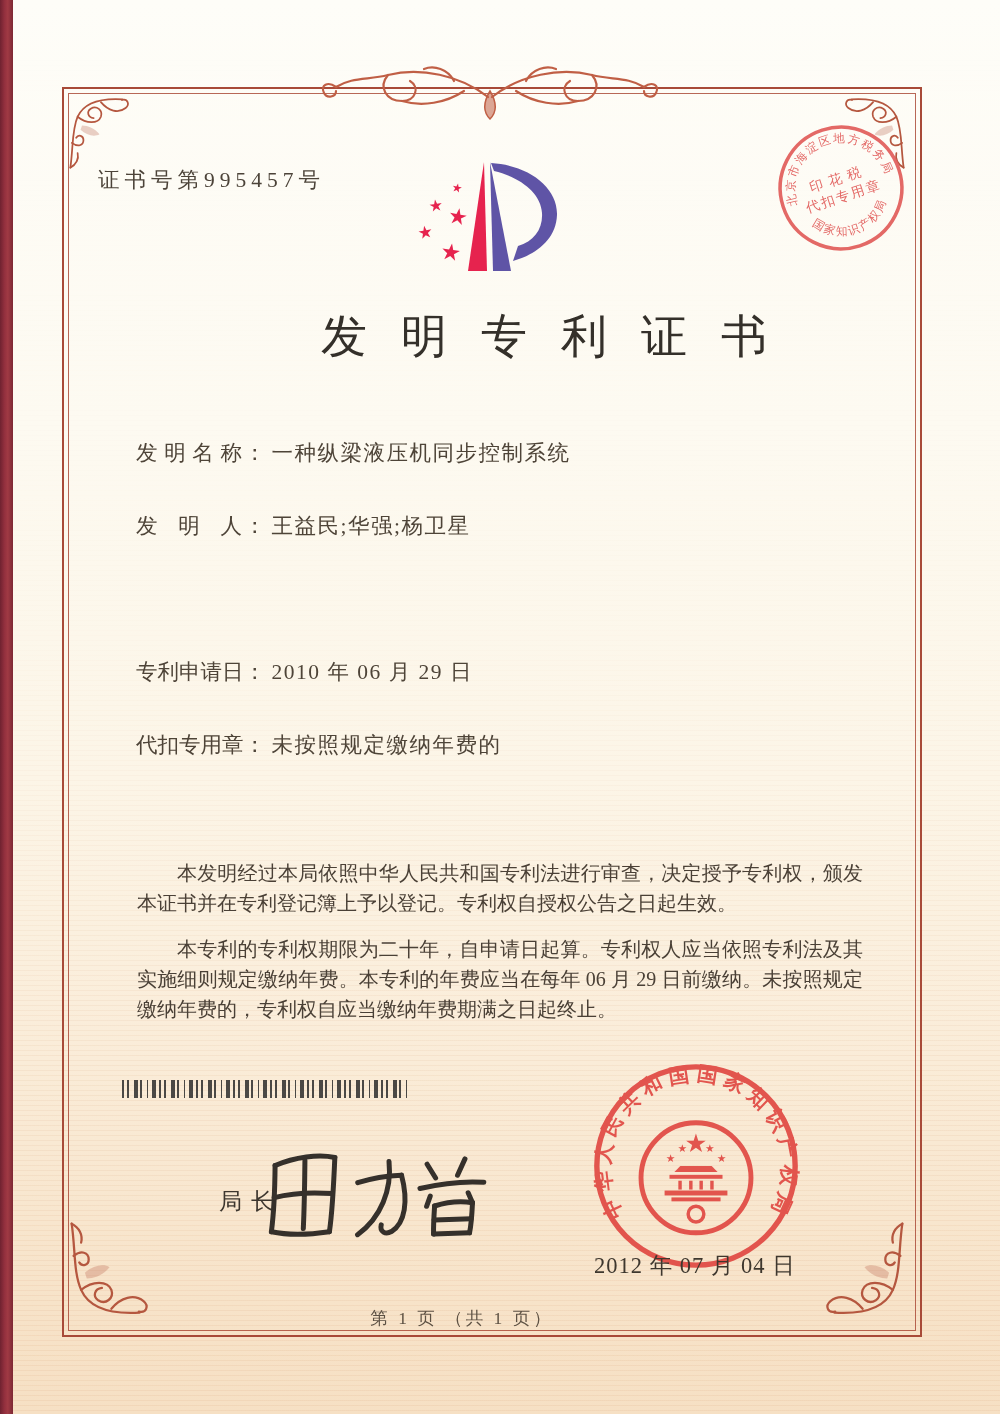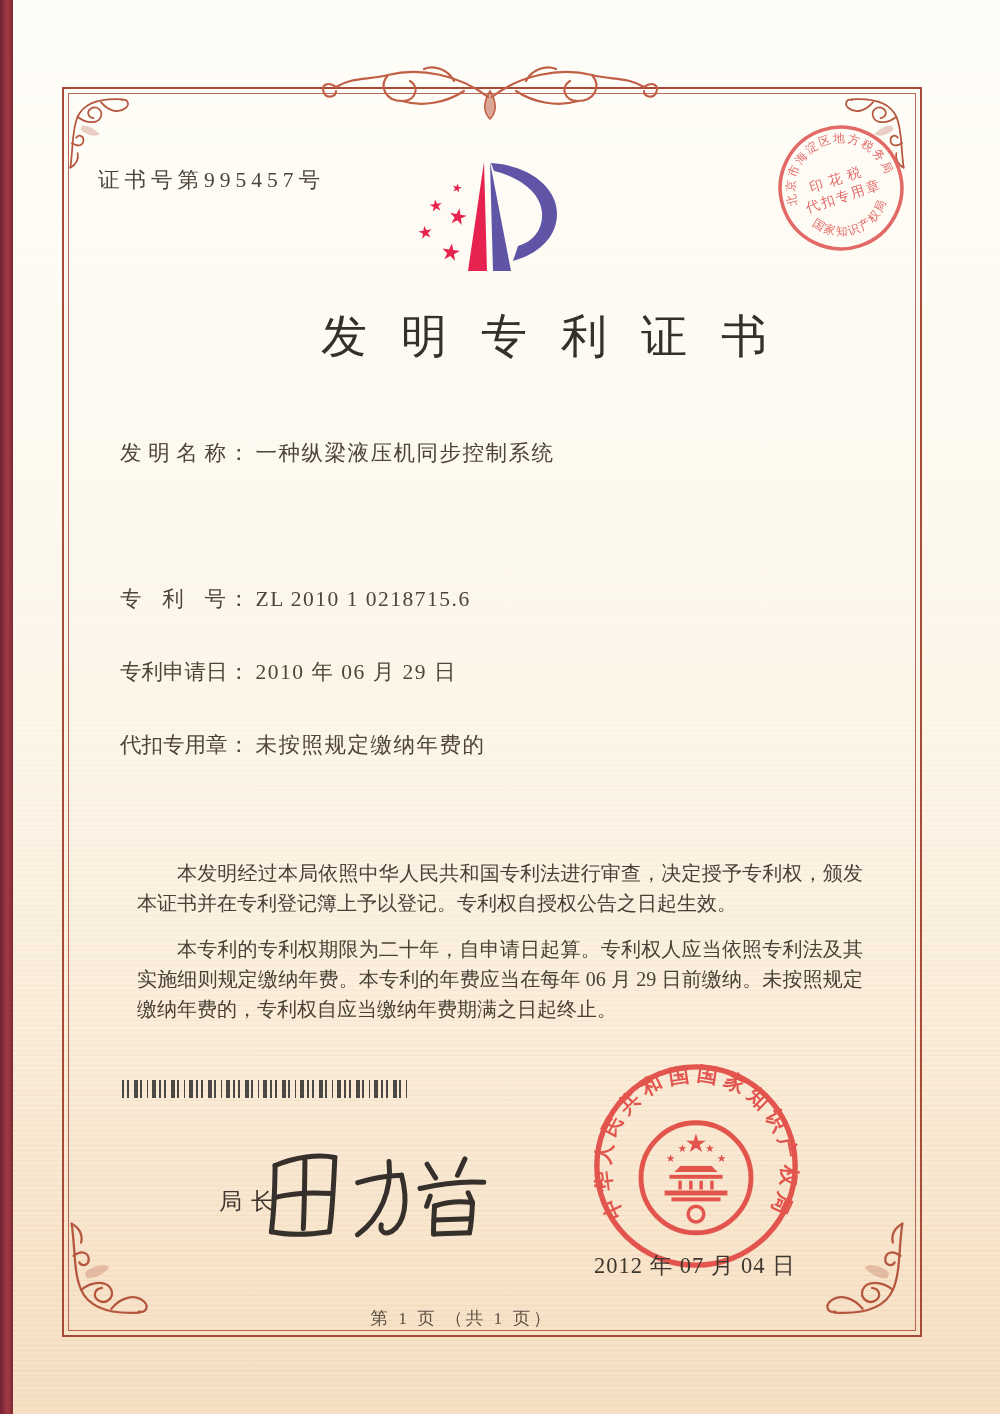--- a/index.html
+++ b/index.html
@@ -52,21 +52,21 @@
   .logo{position:absolute;left:410px;top:148px;width:160px;height:132px;}
   
   .stamp{position:absolute;left:765px;top:112px;width:152px;height:152px;transform:rotate(-18deg);opacity:.94;}
   
   .title{
     position:absolute;left:0;top:306px;width:1000px;text-align:center;
     font-size:46px;color:#34302a;letter-spacing:34px;text-indent:34px;font-weight:500;padding-left:44px;
   }
   
   .field-row{position:absolute;left:120px;width:780px;font-size:21.5px;color:#4e4438;white-space:nowrap;}
-  .flabel{display:inline-block;width:106px;text-align:justify;text-align-last:justify;vertical-align:bottom;}
+  .flabel{display:inline-block;width:106px;text-align:justify;text-align-last:justify;vertical-align:bottom;margin-left:16px;}
   .fcolon{display:inline-block;margin:0 6px 0 2px;}
   .fvalue{letter-spacing:1.5px;}
   
   .body-text{
     position:absolute;left:121px;top:842px;width:758px;
     font-size:20px;line-height:30px;color:#4a4036;text-align:justify;
   }
   .body-text p{margin:16px;text-indent:2em;}
   
   .barcode{
@@ -177,22 +177,22 @@
     </text>
     <text x="75" y="70" font-size="13.5" fill="#e2605e" letter-spacing="6" text-anchor="middle">印花税</text>
     <text x="75" y="88" font-size="13.5" fill="#e2605e" letter-spacing="2" text-anchor="middle">代扣专用章</text>
   </svg>
 
   <div class="title">发明专利证书</div>
 
   <div class="field-row" style="top:438px">
     <span class="flabel">发明名称</span><span class="fcolon">：</span><span class="fvalue">一种纵梁液压机同步控制系统</span>
   </div>
-  <div class="field-row" style="top:584px">
-    <span class="flabel">专利号</span><span class="fcolon">：</span><span class="fvalue">ZL 2010 1 0218715.6</span>
+  <div class="field-row" style="top:511px">
+    <span class="flabel">发明人</span><span class="fcolon">：</span><span class="fvalue">王益民;华强;杨卫星</span>
   </div>
   <div class="field-row" style="top:657px">
     <span class="flabel">专利申请日</span><span class="fcolon">：</span><span class="fvalue">2010 年 06 月 29 日</span>
   </div>
   <div class="field-row" style="top:730px">
     <span class="flabel">代扣专用章</span><span class="fcolon">：</span><span class="fvalue">未按照规定缴纳年费的</span>
   </div>
 
   <div class="body-text">
     <p>本发明经过本局依照中华人民共和国专利法进行审查，决定授予专利权，颁发本证书并在专利登记簿上予以登记。专利权自授权公告之日起生效。</p>

